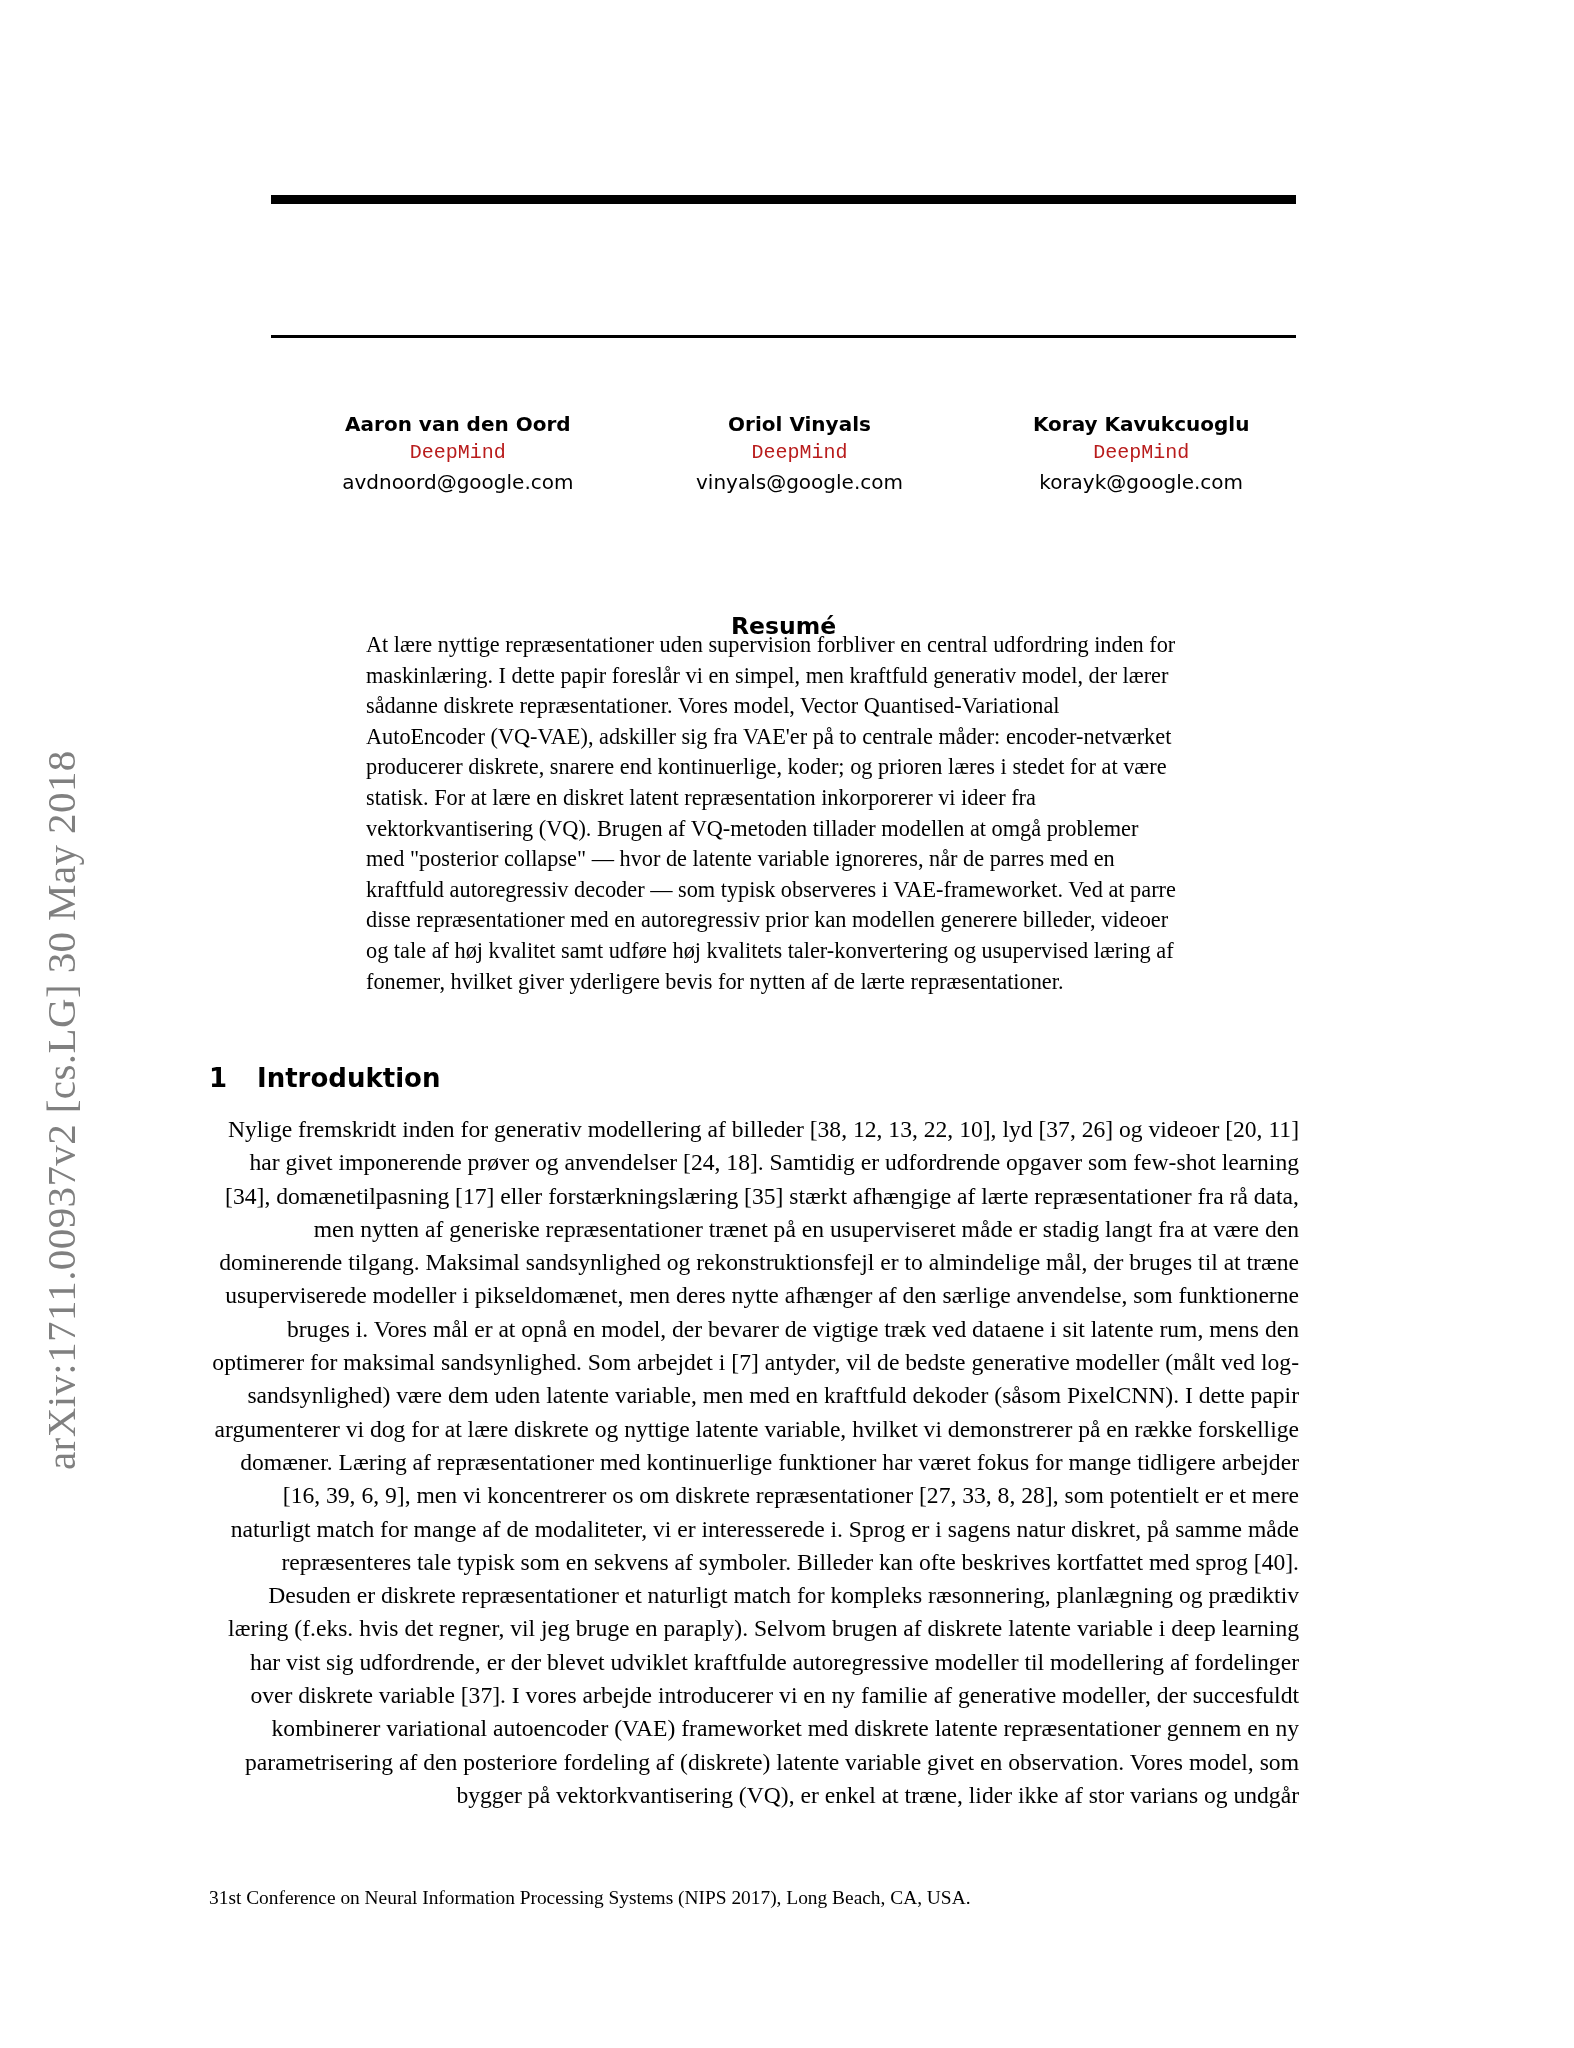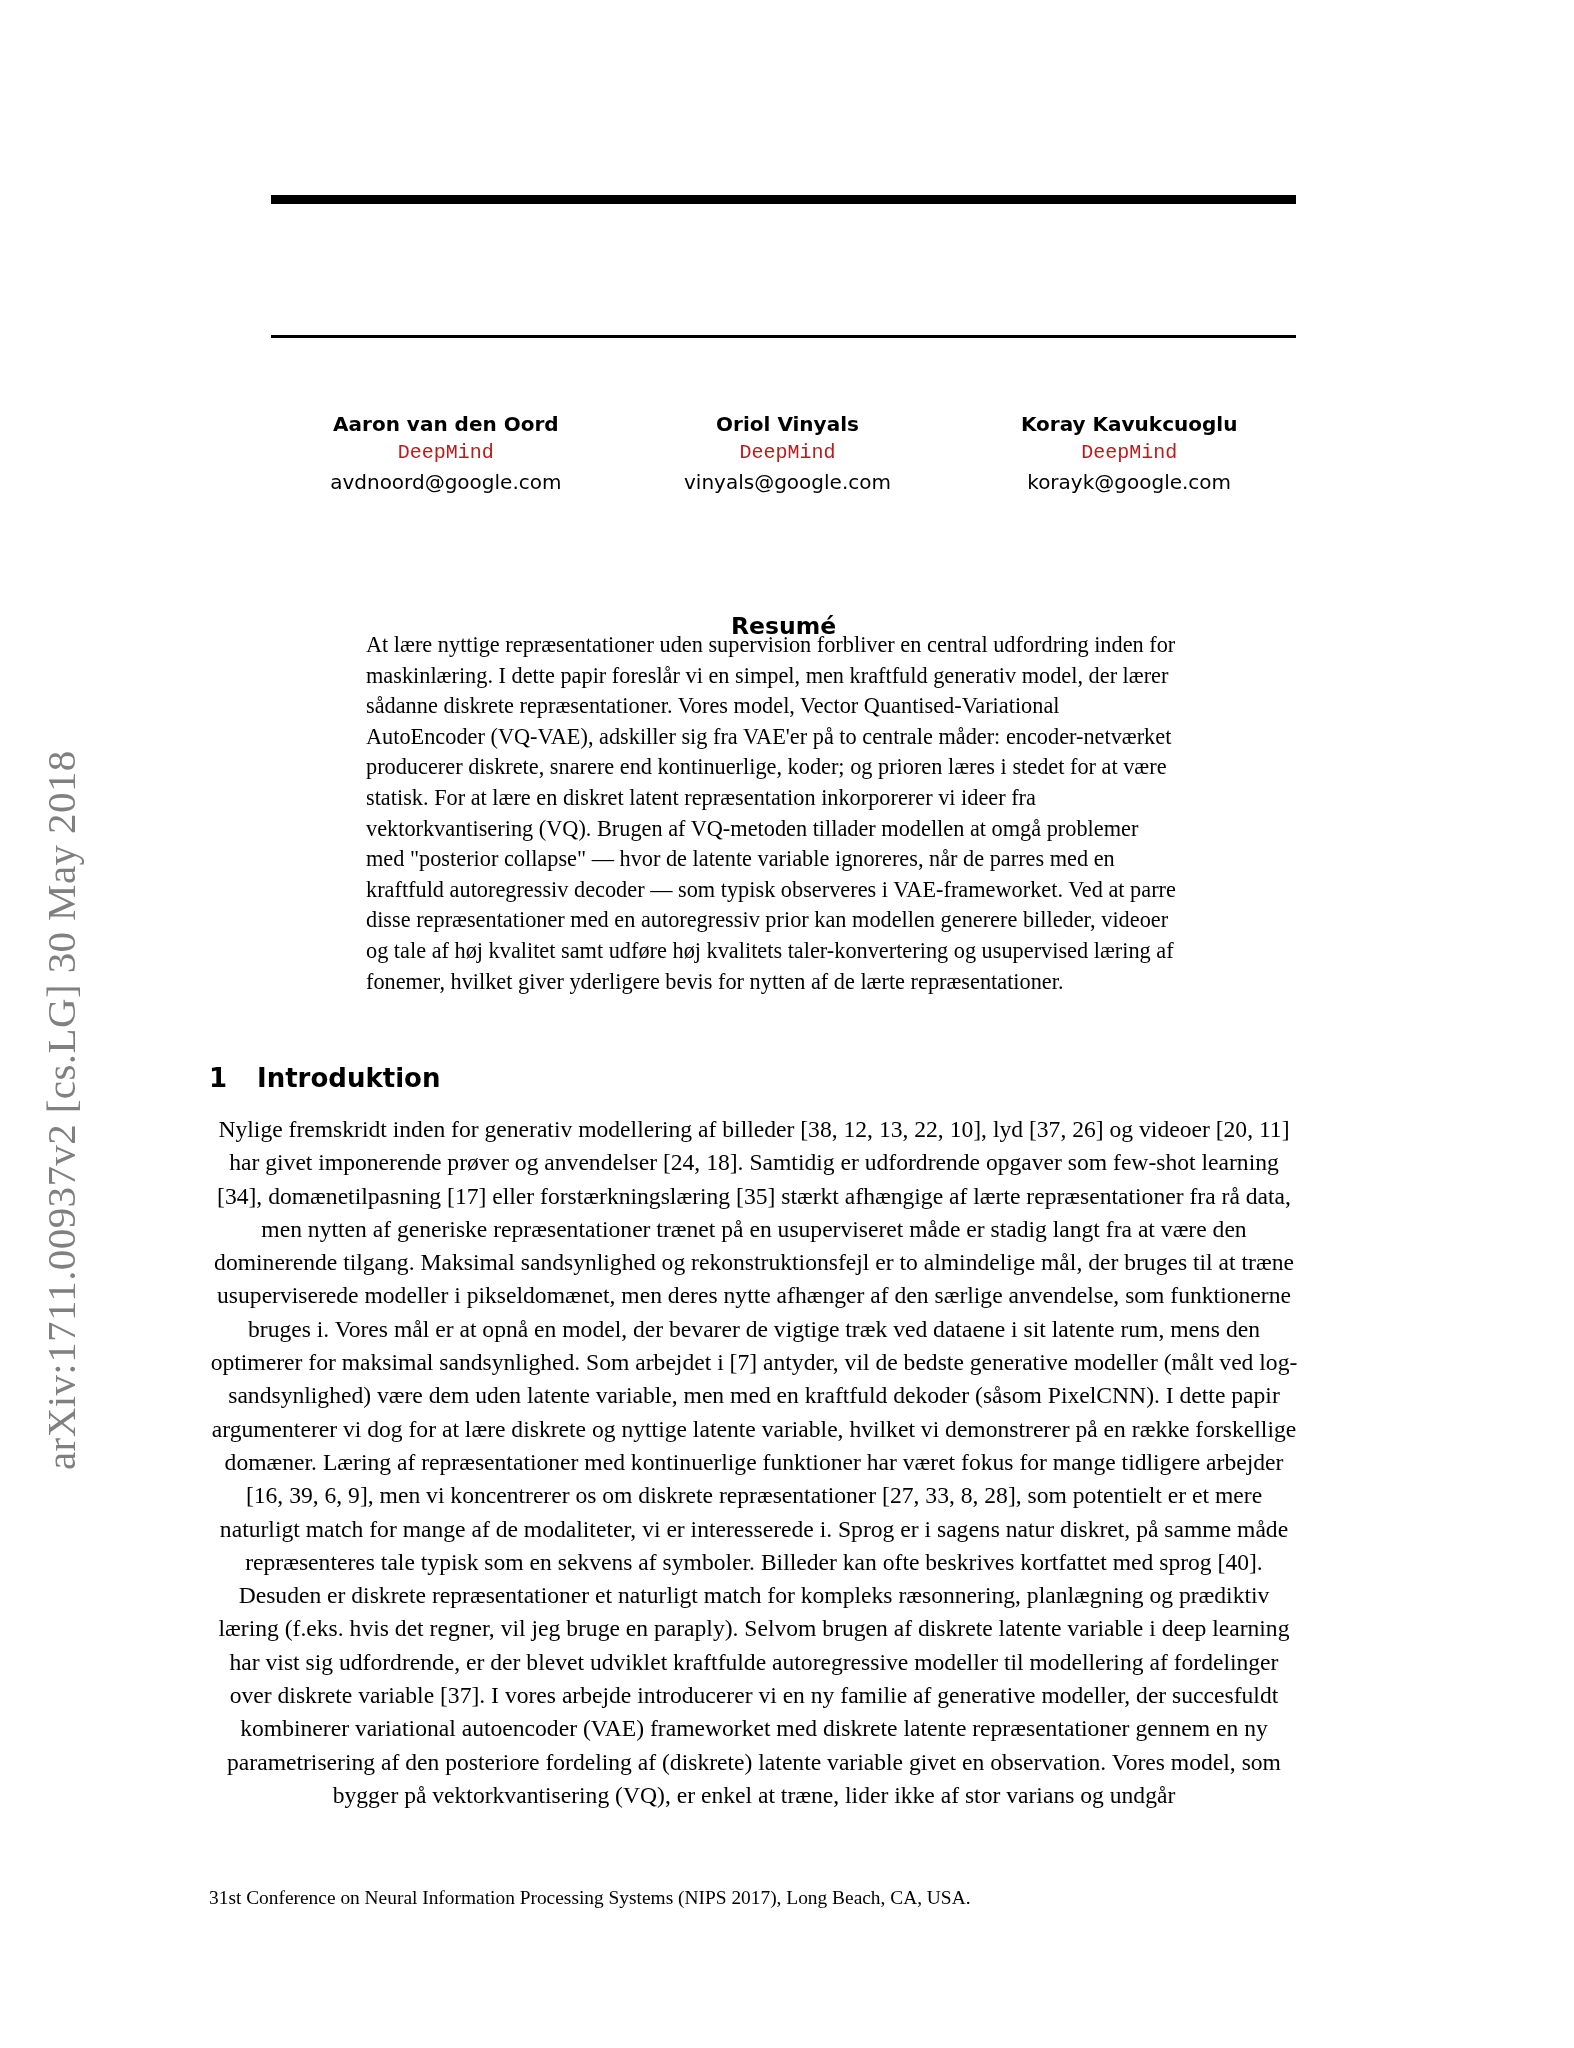--- a/index.html
+++ b/index.html
@@ -72,21 +72,21 @@
     font-family: "DejaVu Sans", "Liberation Sans", sans-serif;
     font-weight: bold;
     font-size: 36.5px;
     letter-spacing: -0.2px;
     color: #000000;
   }
 
   
   .authors {
     position: absolute;
-    left: 4px;
+    left: 16px;
     top: 410px;
     width: 1025px;
     display: flex;
     justify-content: space-between;
   }
   .author-col {
     flex: 1 1 0;
     text-align: center;
   }
   .author-name {
@@ -153,21 +153,21 @@
   }
 
   .body-text {
     position: absolute;
     left: -62px;
     top: 1113px;
     width: 1090px;
     font-family: "Liberation Serif", "DejaVu Serif", serif;
     font-size: 23.6px;
     line-height: 33.3px;
-    text-align: center;
+    text-align: right;
     color: #000000;
   }
   .body-text p { margin: 0; }
 
   .footnote {
     position: absolute;
     left: -62px;
     top: 1885px;
     width: 1090px;
     font-family: "Liberation Serif", "DejaVu Serif", serif;

